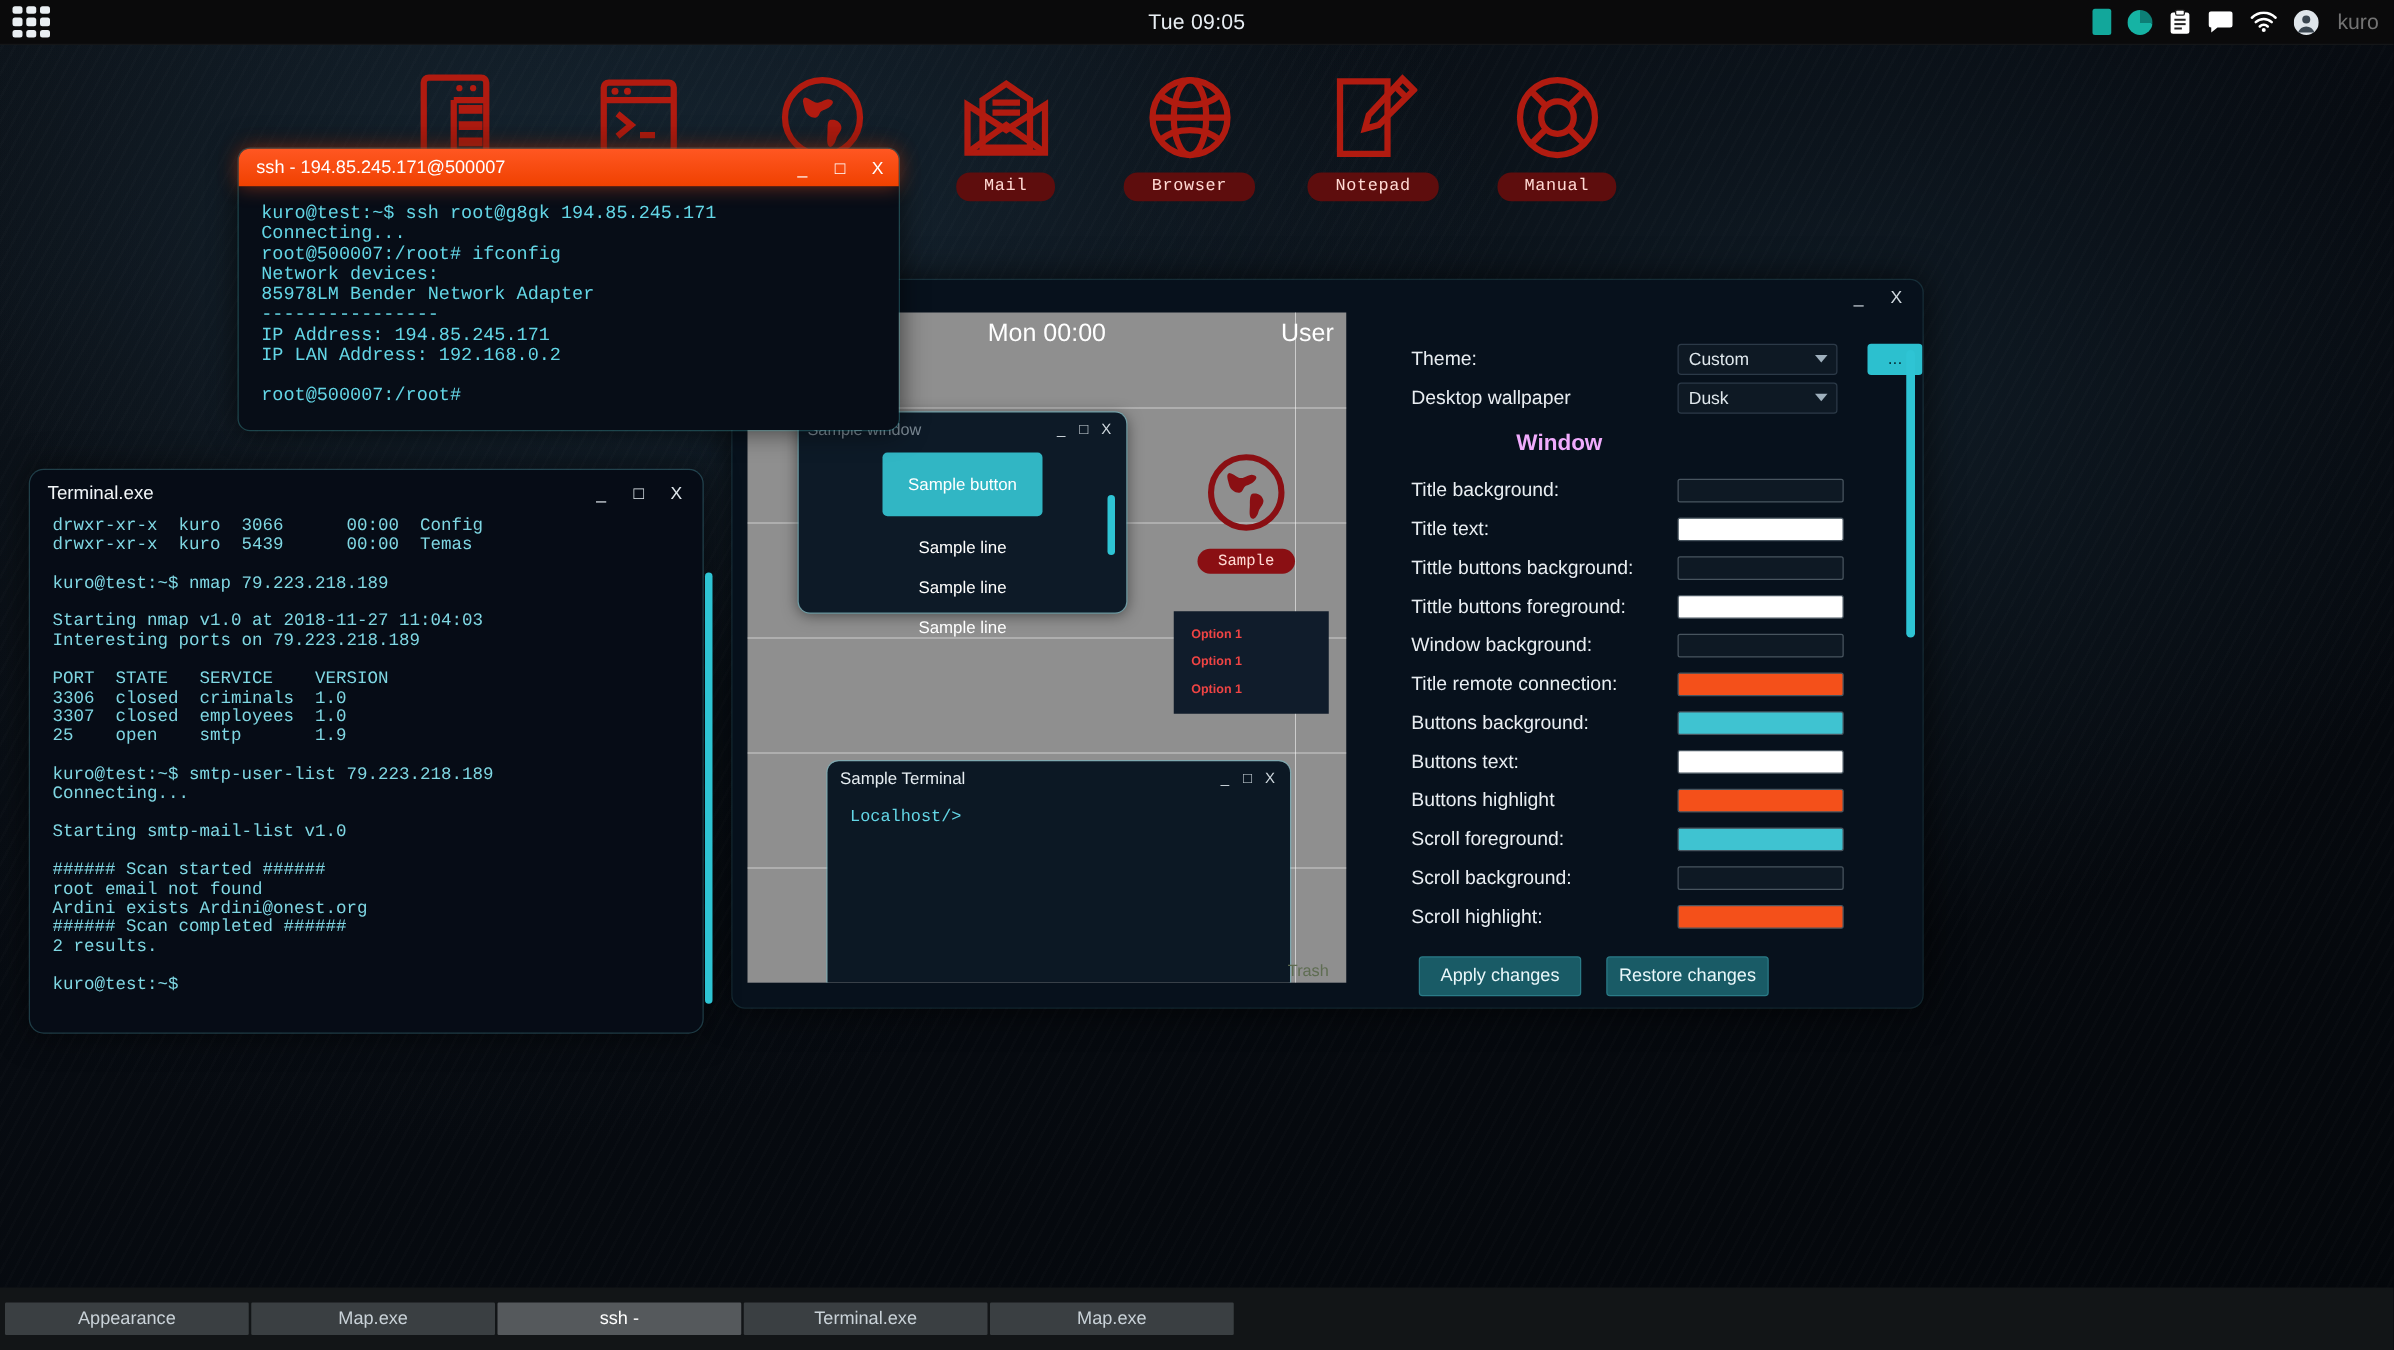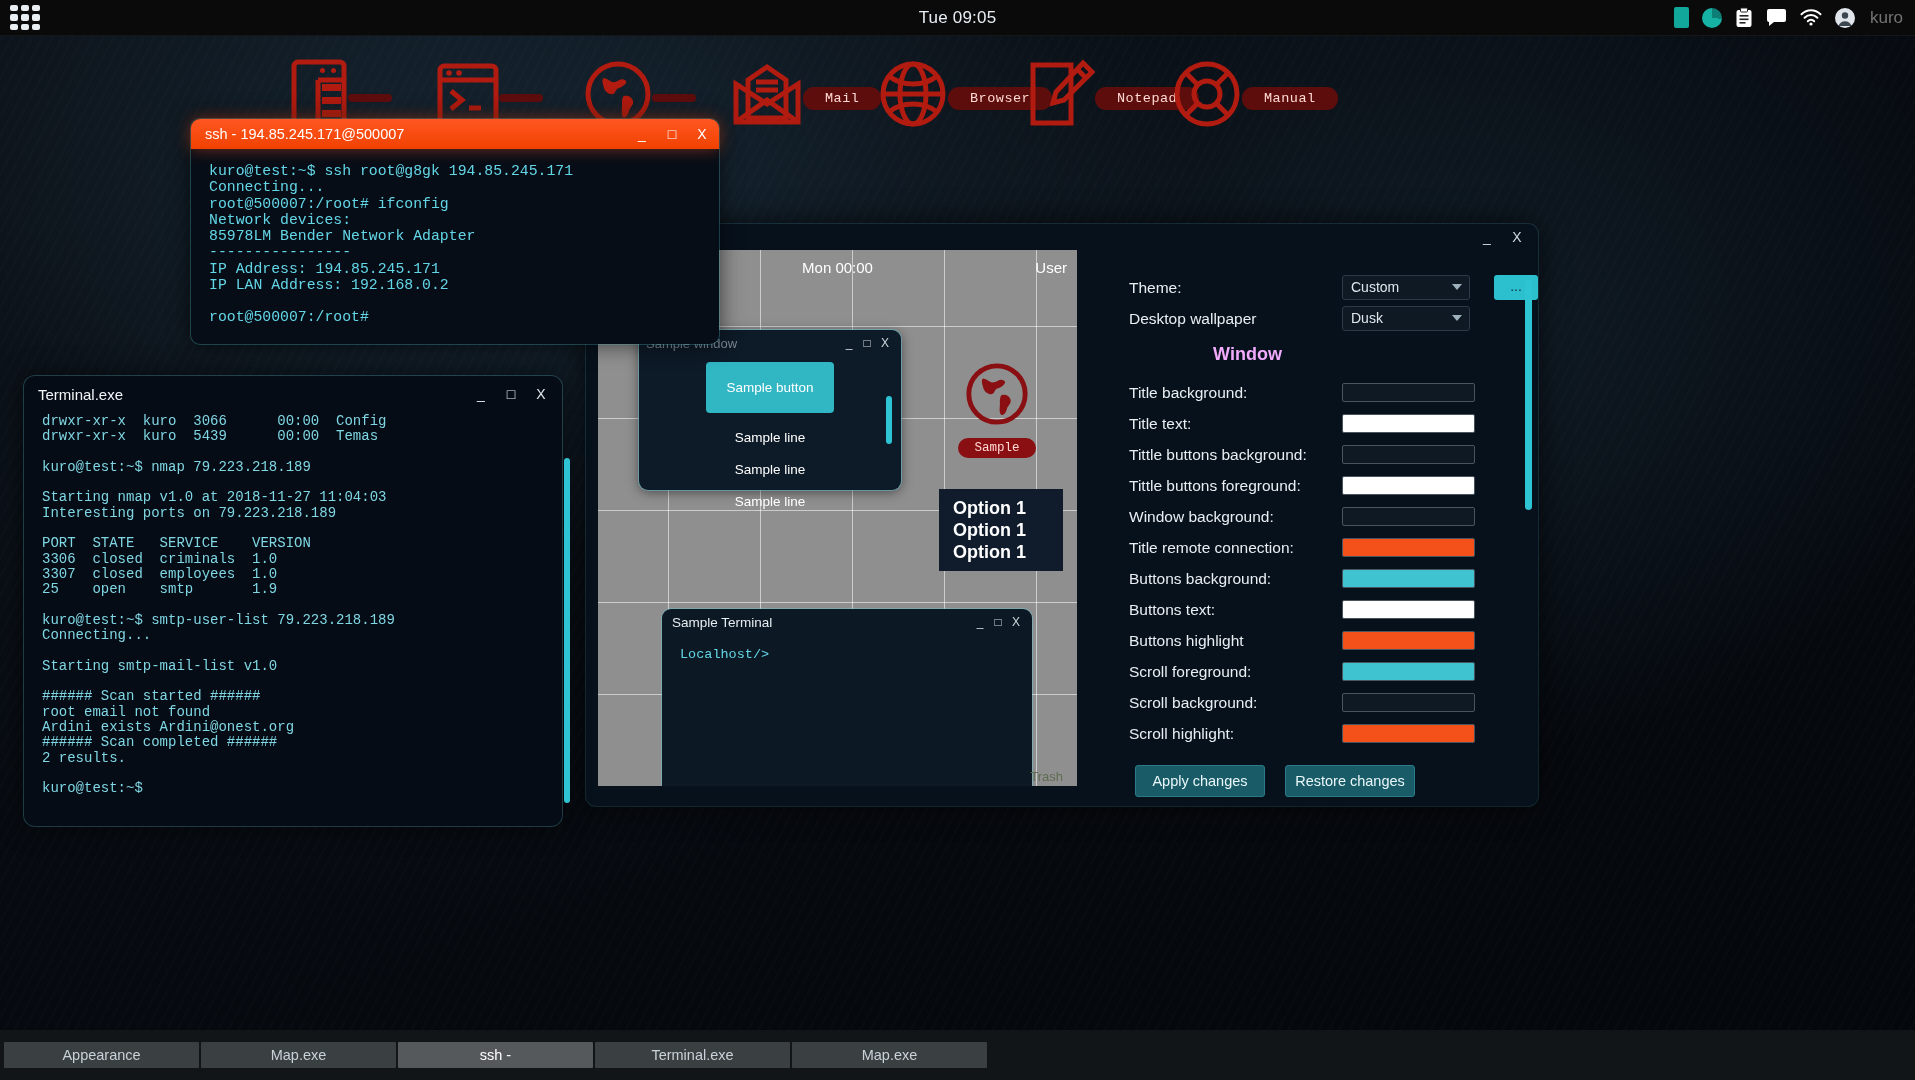--- a/index.html
+++ b/index.html
@@ -35,21 +35,21 @@
   .clock{ position:absolute; left:0; right:0; text-align:center; color:#e8eef3; font-size:17px; letter-spacing:.2px;}
   .tray{ position:absolute; right:12px; display:flex; align-items:center; gap:13px;}
   .tray .sq{ width:15px; height:21px; background:#12a79b; border-radius:2px;}
   .tray .pie{ width:20px; height:20px; border-radius:50%; background:#13a295;
        background-image:conic-gradient(#0d7f76 0deg 95deg, #16b3a4 95deg 360deg);}
   .tray svg{ display:block; }
   .uname{ color:#737373; font-size:17px; margin-left:2px;}
 
   
   .dicons{ position:absolute; left:290px; top:58px; display:flex; gap:0; z-index:5;}
-  .dicon{ width:147px; display:flex; flex-direction:row; align-items:center; cursor:pointer;}
+  .dicon{ width:147px; display:flex; flex-direction:column; align-items:center; cursor:pointer;}
   .dicon .glyph{ height:72px; display:flex; align-items:flex-end; justify-content:center;}
   .dicon .lbl{
     margin-top:8px; background:#5e0d0d; color:#ffd9d3; font-size:13.5px;
     font-family:"Liberation Mono", monospace;
     padding:4px 22px; border-radius:11px; letter-spacing:.5px;
   }
   .redico{ stroke:#b11b10; fill:none; stroke-width:5; }
   .redico.f{ fill:#b11b10; stroke:none; }
 
   
@@ -110,32 +110,32 @@
   .preview{
     position:relative; width:496px; height:536px; margin:0 0 0 12px;
     background:#8f8f8f;
     background-image:
       linear-gradient(to right, rgba(255,255,255,.55) 1px, transparent 1px),
       linear-gradient(to bottom, rgba(255,255,255,.55) 1px, transparent 1px);
     background-size:92px 92px; background-position:-22px -16px;
     overflow:hidden;
   }
   .pv-topbar{ position:absolute; left:0; top:0; width:100%; height:34px;
-     display:flex; align-items:center; color:#fff; font-size:15px;}
+     display:flex; align-items:center; color:#fff; font-size:20px;}
   .pv-grid{ margin-left:9px; width:26px; height:20px; display:grid;
      grid-template-columns:repeat(3,1fr); grid-template-rows:repeat(3,1fr); gap:2px; opacity:.55;}
   .pv-grid i{ background:#fff; border-radius:1px;}
   .pv-clock{ position:absolute; left:0; right:0; text-align:center;}
   .pv-user{ margin-left:auto; margin-right:10px;}
   .pv-ico{ position:absolute; left:345px; top:110px; width:108px; text-align:center;}
   .pv-ico .lbl{ display:inline-block; margin-top:6px; background:#8a0f13; color:#ffd9d3;
      font-family:"Liberation Mono", monospace; font-size:12.5px; padding:3px 16px; border-radius:10px;}
   .pv-menu{ position:absolute; left:341px; top:239px; width:124px; background:#101c2b;
      padding:8px 0 8px 14px; }
-  .pv-menu div{ color:#ffffff; font-size:18px; font-weight:bold; line-height:22px;}
+  .pv-menu div{ color:#ef4444; font-size:10px; font-weight:bold; line-height:22px;}
 
   .pv-win{ position:absolute; left:41px; top:80px; width:262px; height:160px;
     background:#0d1a27; border-radius:9px; box-shadow:0 0 0 1px rgba(110,200,215,.5), 0 2px 12px rgba(0,0,0,.5);}
   .pv-win .tb{ height:26px; display:flex; align-items:center; padding:0 7px;}
   .pv-win .tb .t{ color:#7c8a95; font-size:13px; flex:1;}
   .pv-win .tb .wb{ color:#cfd8de; font-size:12px; width:18px; height:18px;}
   .pv-btn{ display:block; margin:6px auto 0; width:128px; padding:18px 0; text-align:center;
     background:#31b6c4; color:#fff; font-size:13.5px; border-radius:4px; border:none; cursor:pointer;}
   .pv-line{ text-align:center; color:#fff; font-size:13.5px; margin-top:17px;}
   .pv-sb{ position:absolute; right:9px; top:66px; width:6px; height:48px; background:#2ec4d4; border-radius:3px;}

